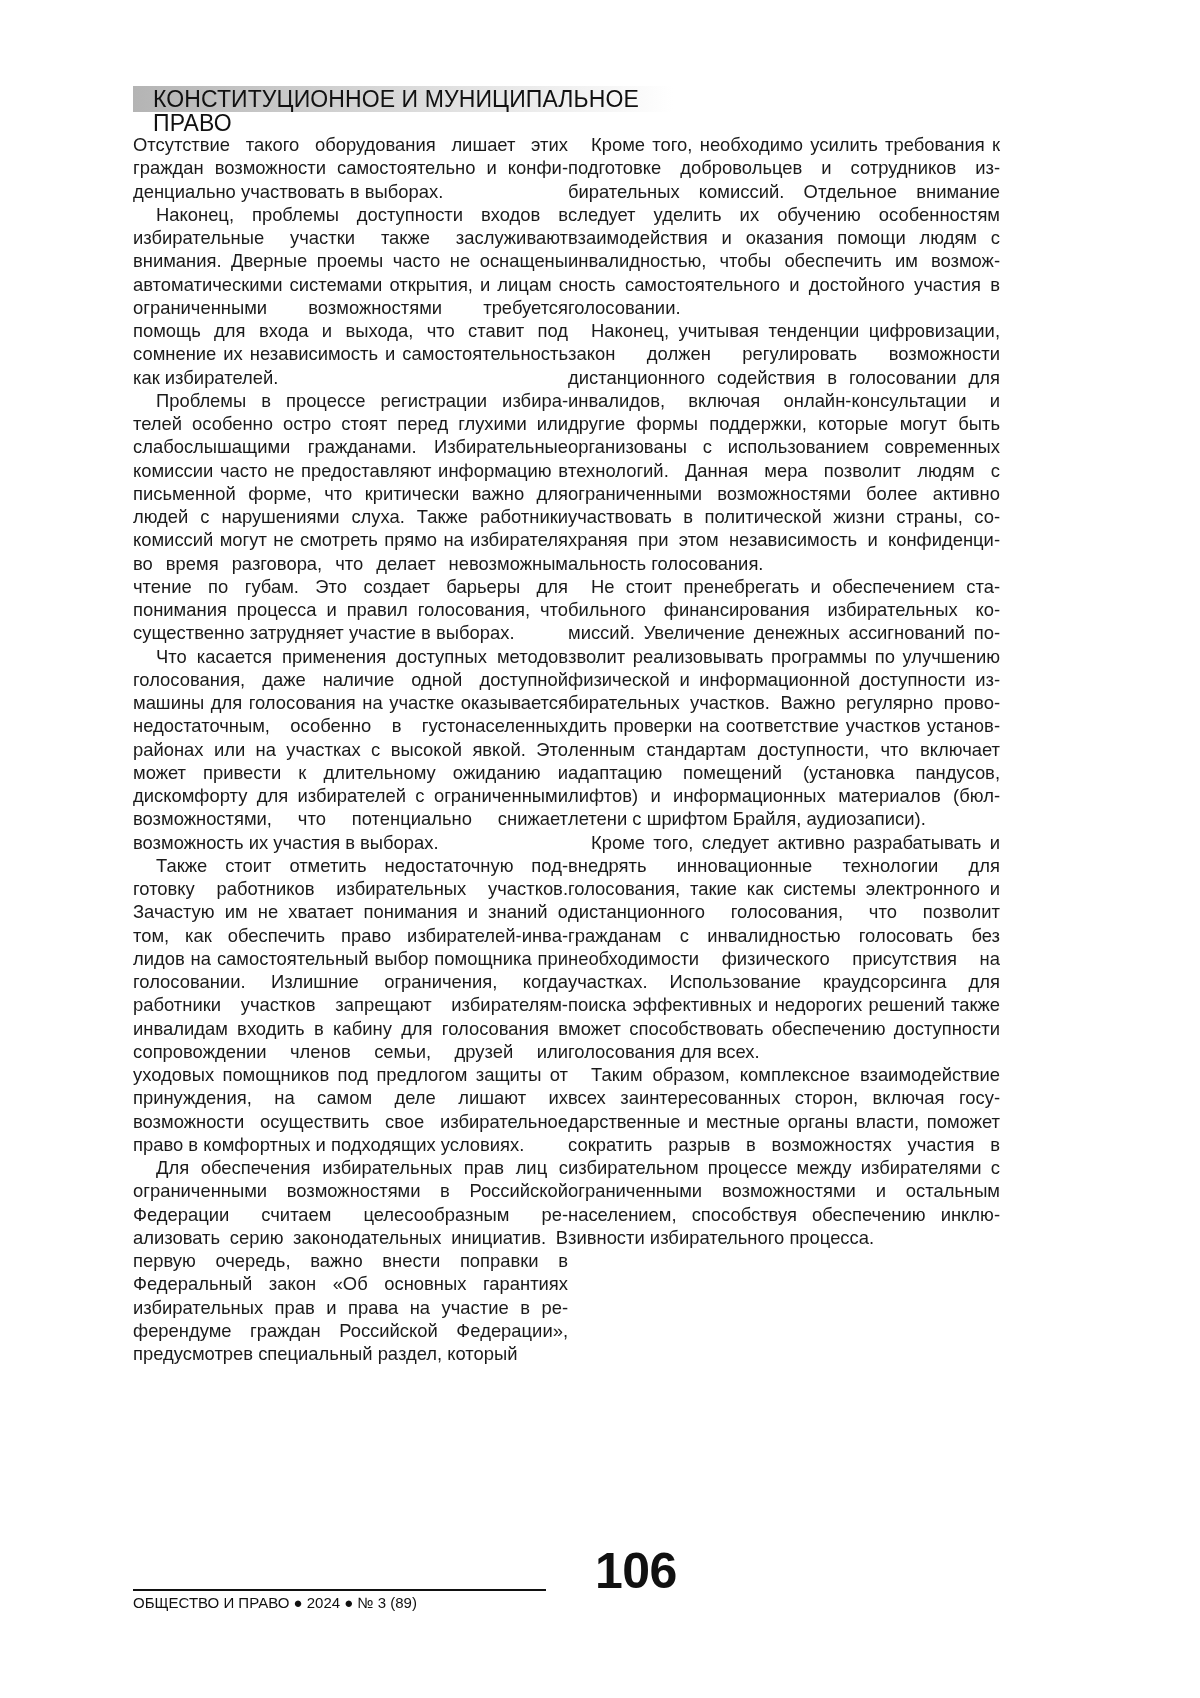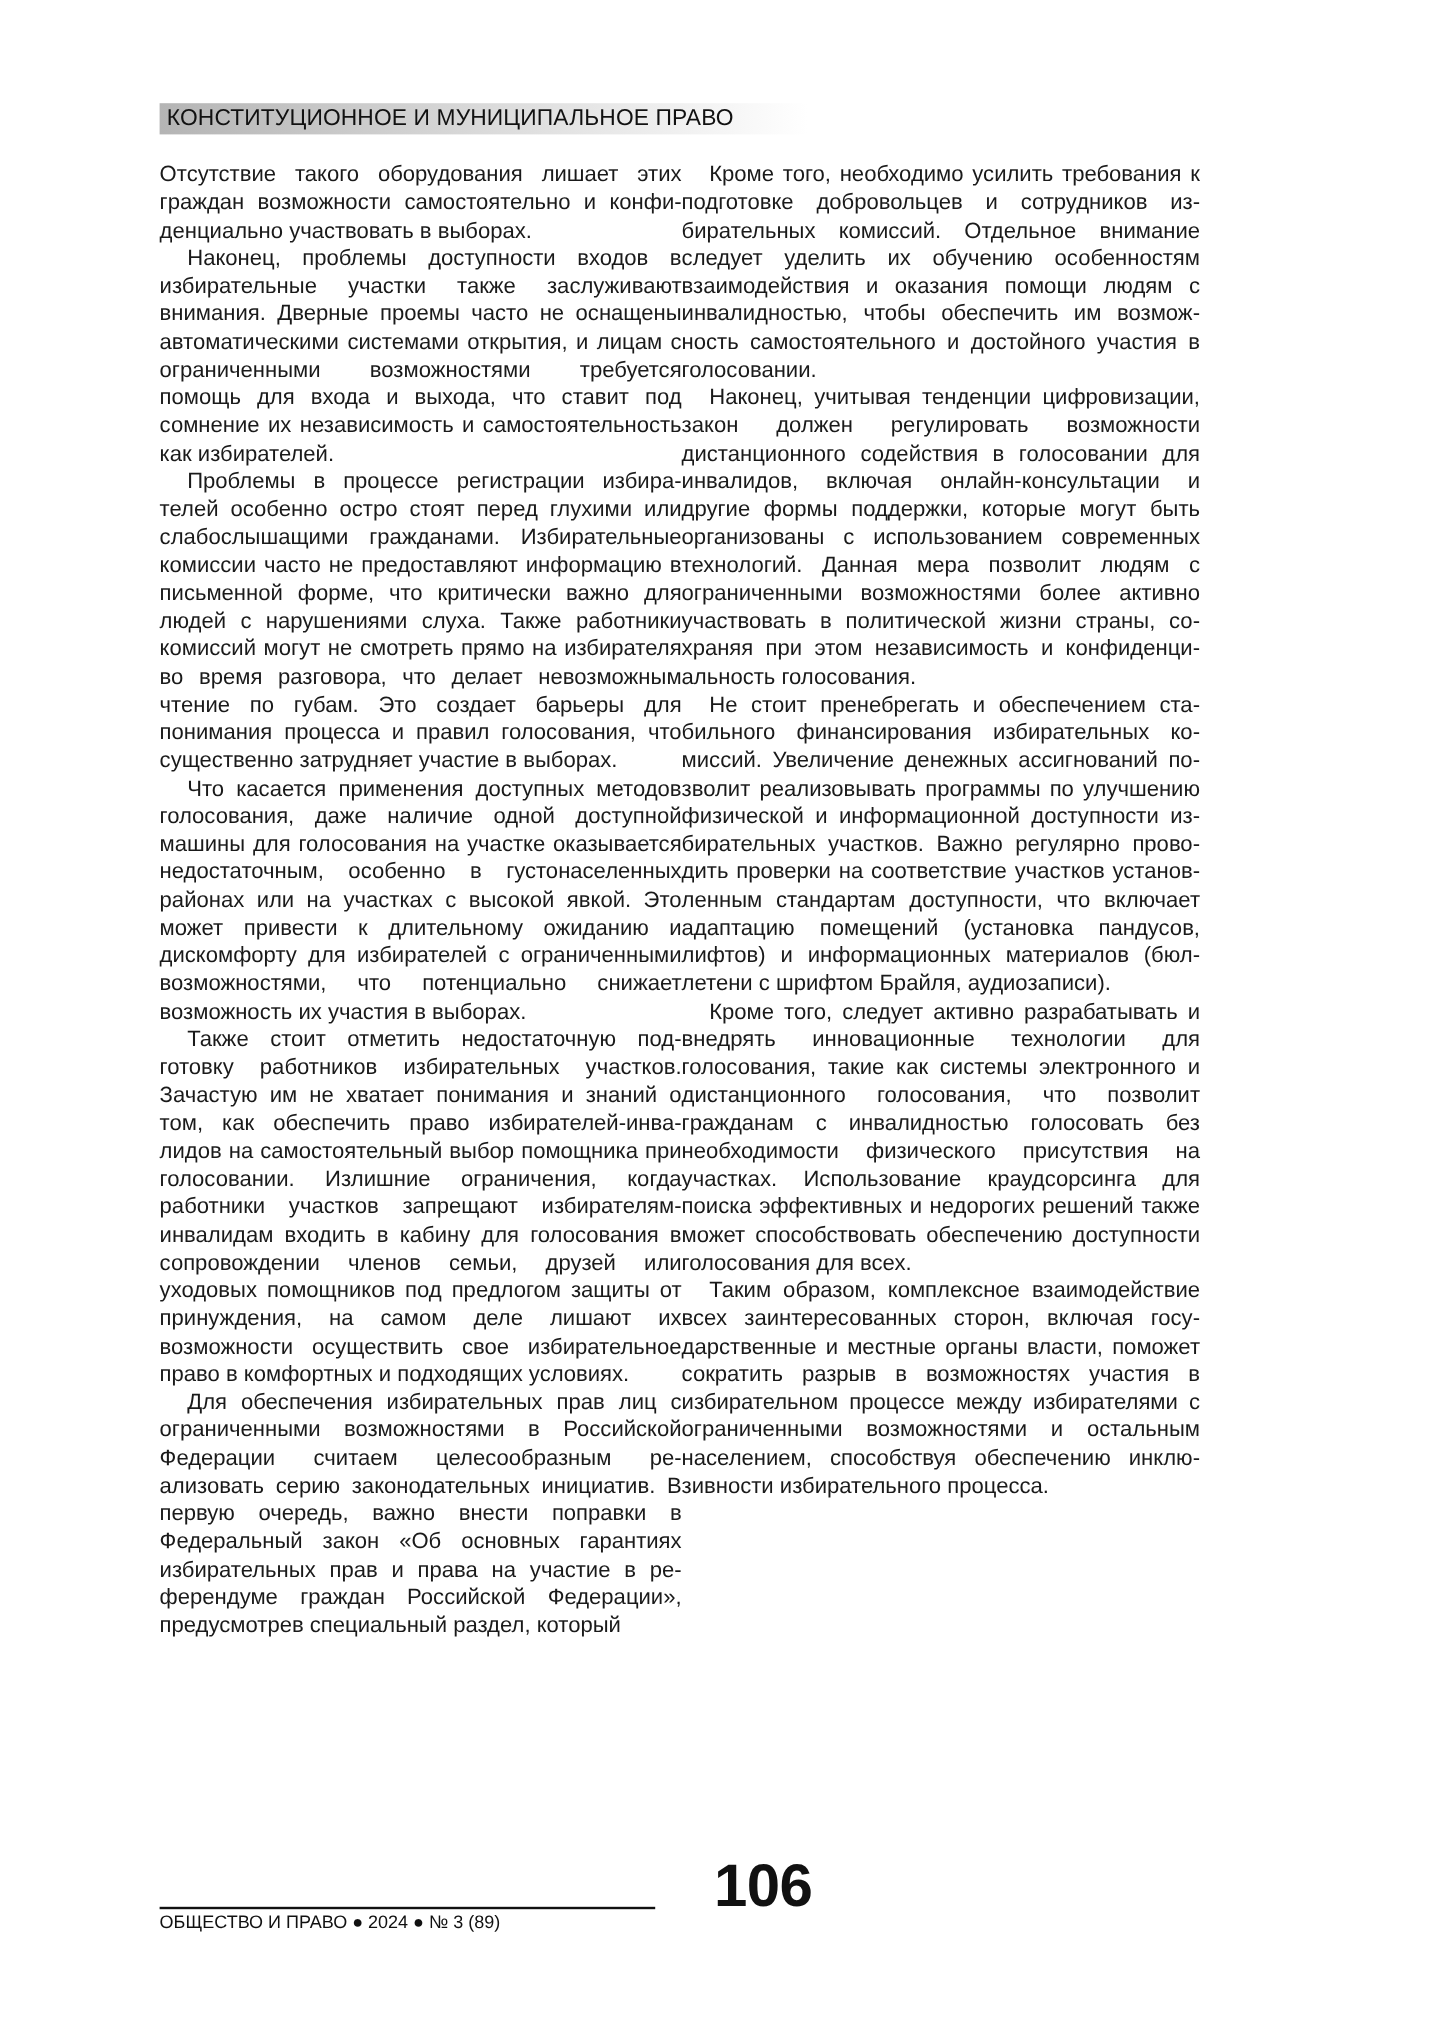--- a/index.html
+++ b/index.html
@@ -1,20 +1,20 @@
 <!DOCTYPE html>
 <html><head>
   <meta charset="utf-8">
   <style>
     html, body { margin: 0; padding: 0; background: #ffffff; }
     body { width: 1200px; height: 1698px; position: relative; overflow: hidden;
       font-family: "Liberation Sans", sans-serif; color: #1a1a1a; }
     .section-header { position: absolute; left: 133px; top: 86px; width: 540px; height: 26px;
       background: linear-gradient(to right, #b4b4b4 0%, #d6d6d6 45%, #ffffff 100%); }
-    .section-header span { position: absolute; left: 6px; top: 1px; font-size: 19px; line-height: 24px;
+    .section-header span { position: absolute; left: 20px; top: 1px; font-size: 23px; line-height: 24px;
       color: #111; letter-spacing: 0.1px; }
     .col { position: absolute; top: 133px; width: 435px; font-size: 18.4px; line-height: 23.25px;
       text-align: justify; hyphens: manual; }
     .col.left { left: 133px; }
     .col.right { left: 568px; width: 432px; }
     .col p { margin: 0; text-indent: 23px; }
     .col p.cont { text-indent: 0; }
     .footer-rule { position: absolute; left: 133px; top: 1589px; width: 413px; height: 2px; background: #111; }
     .page-number { position: absolute; left: 558px; top: 1545px; font-size: 50px; font-weight: bold;
       line-height: 52px; color: #111; letter-spacing: -0.5px; margin-left: 37px; }

